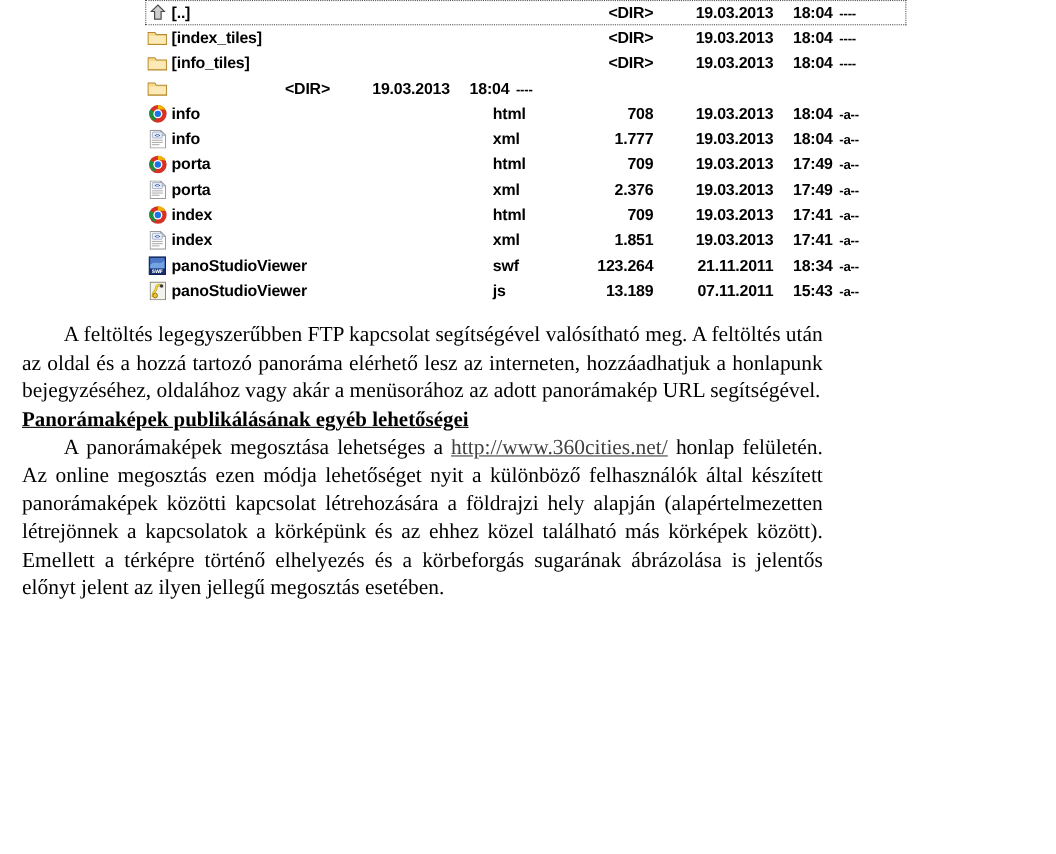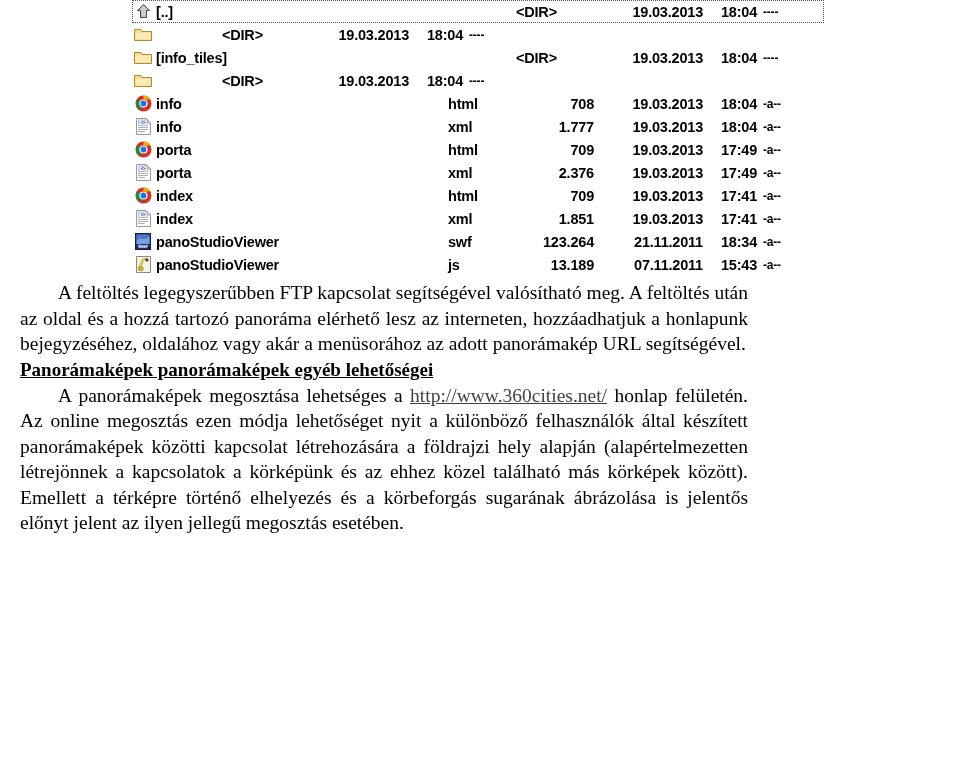--- a/index.html
+++ b/index.html
@@ -76,31 +76,32 @@
   }
   .cell-attr {
     flex: 0 0 48px;
     text-align: left;
     padding-left: 6px;
     font-size: 12px;
     white-space: nowrap;
   }
   .cell-dirmark {
     flex: 0 0 78px;
+    text-align: right;
     white-space: nowrap;
   }
 
   
   .ico { display:block; }
 
   
   #doc {
     position: absolute;
     left: 0;
-    top: 280px;
+    top: 292px;
     width: 768px;
   }
   p.body-par {
     margin: 0;
     padding: 0 20px 0 20px;
     font-size: 19.5px;
     line-height: 25.5px;
     text-align: justify;
     text-indent: 38px;
     font-family: "Liberation Serif", "DejaVu Serif", serif;
@@ -142,20 +143,21 @@
       <span class="cell-time">18:04</span>
       <span class="cell-attr">----</span>
     </div>
     <div class="file-row">
       <span class="cell-icon">
         <svg class="ico" width="18" height="15" viewBox="0 0 18 15">
           <path d="M0.5 2.5 L0.5 13.5 L17.5 13.5 L17.5 4.5 L8.2 4.5 L6.8 2.5 Z" fill="#f7d98c" stroke="#b5892f" stroke-width="1"></path>
           <path d="M1.6 5.6 L16.4 5.6 L16.4 12.4 L1.6 12.4 Z" fill="#fbe9b8"></path>
         </svg>
       </span>
+      <span class="cell-name">[index_tiles]</span>
       <span class="cell-ext"></span>
       <span class="cell-dirmark">&lt;DIR&gt;</span>
       <span class="cell-date">19.03.2013</span>
       <span class="cell-time">18:04</span>
       <span class="cell-attr">----</span>
     </div>
     <div class="file-row">
       <span class="cell-icon">
         <svg class="ico" width="18" height="15" viewBox="0 0 18 15">
           <path d="M0.5 2.5 L0.5 13.5 L17.5 13.5 L17.5 4.5 L8.2 4.5 L6.8 2.5 Z" fill="#f7d98c" stroke="#b5892f" stroke-width="1"></path>
@@ -326,20 +328,20 @@
       <span class="cell-date">07.11.2011</span>
       <span class="cell-time">15:43</span>
       <span class="cell-attr">-a--</span>
     </div>
   </div>
 
 <div id="doc">
 
   <p class="body-par">A feltöltés legegyszerűbben FTP kapcsolat segítségével valósítható meg. A feltöltés után az oldal és a hozzá tartozó panoráma elérhető lesz az interneten, hozzáadhatjuk a honlapunk bejegyzéséhez, oldalához vagy akár a menüsorához az adott panorámakép URL segítségével.</p>
 
-  <h2 class="section-head par-gap-2">Panorámaképek panorámaképek egyéb lehetőségei</h2>
+  <h2 class="section-head par-gap-2">Panorámaképek publikálásának egyéb lehetőségei</h2>
 
   <p class="body-par par-gap-2">
     <span>A panorámaképek megosztása lehetséges a </span><a class="link" href="#">http://www.360cities.net/</a><span> honlap felületén. Az online megosztás ezen módja lehetőséget nyit a különböző felhasználók által készített panorámaképek közötti kapcsolat létrehozására a földrajzi hely alapján (alapértelmezetten létrejönnek a kapcsolatok a körképünk és az ehhez közel található más körképek között). Emellett a térképre történő elhelyezés és a körbeforgás sugarának ábrázolása is jelentős előnyt jelent az ilyen jellegű megosztás esetében.</span>
   </p>
 
 
 </div>
 
 </body></html>

